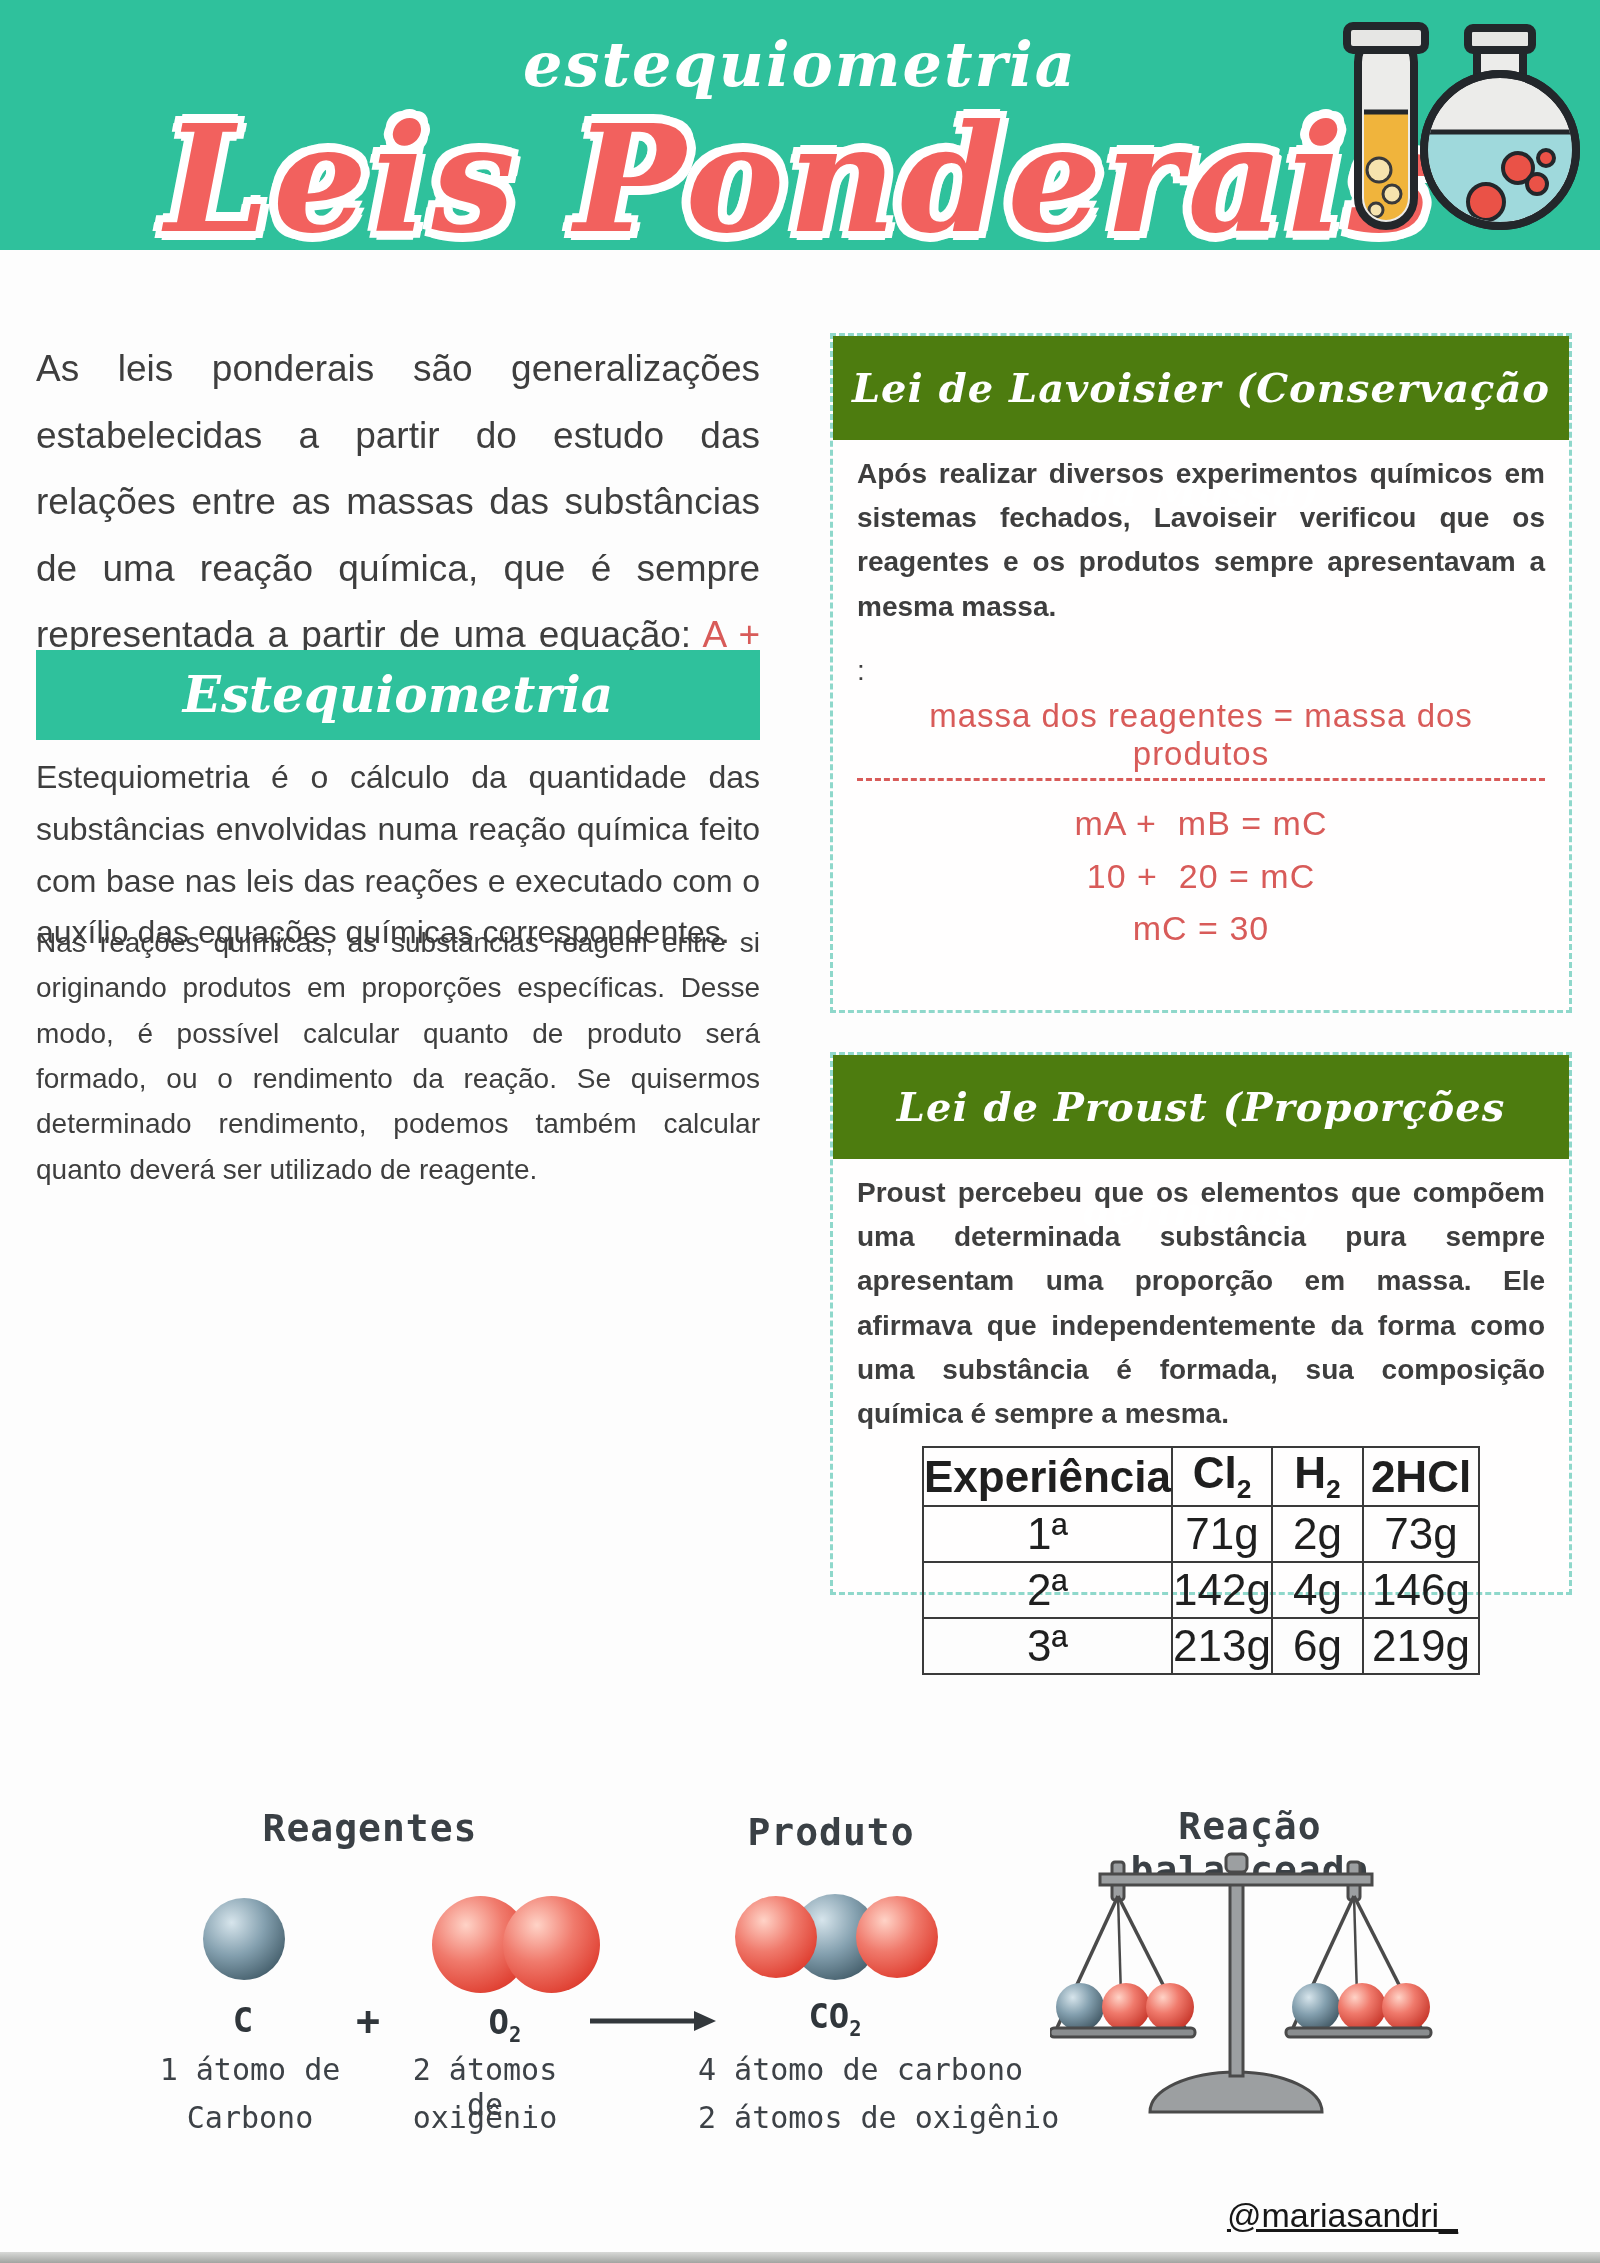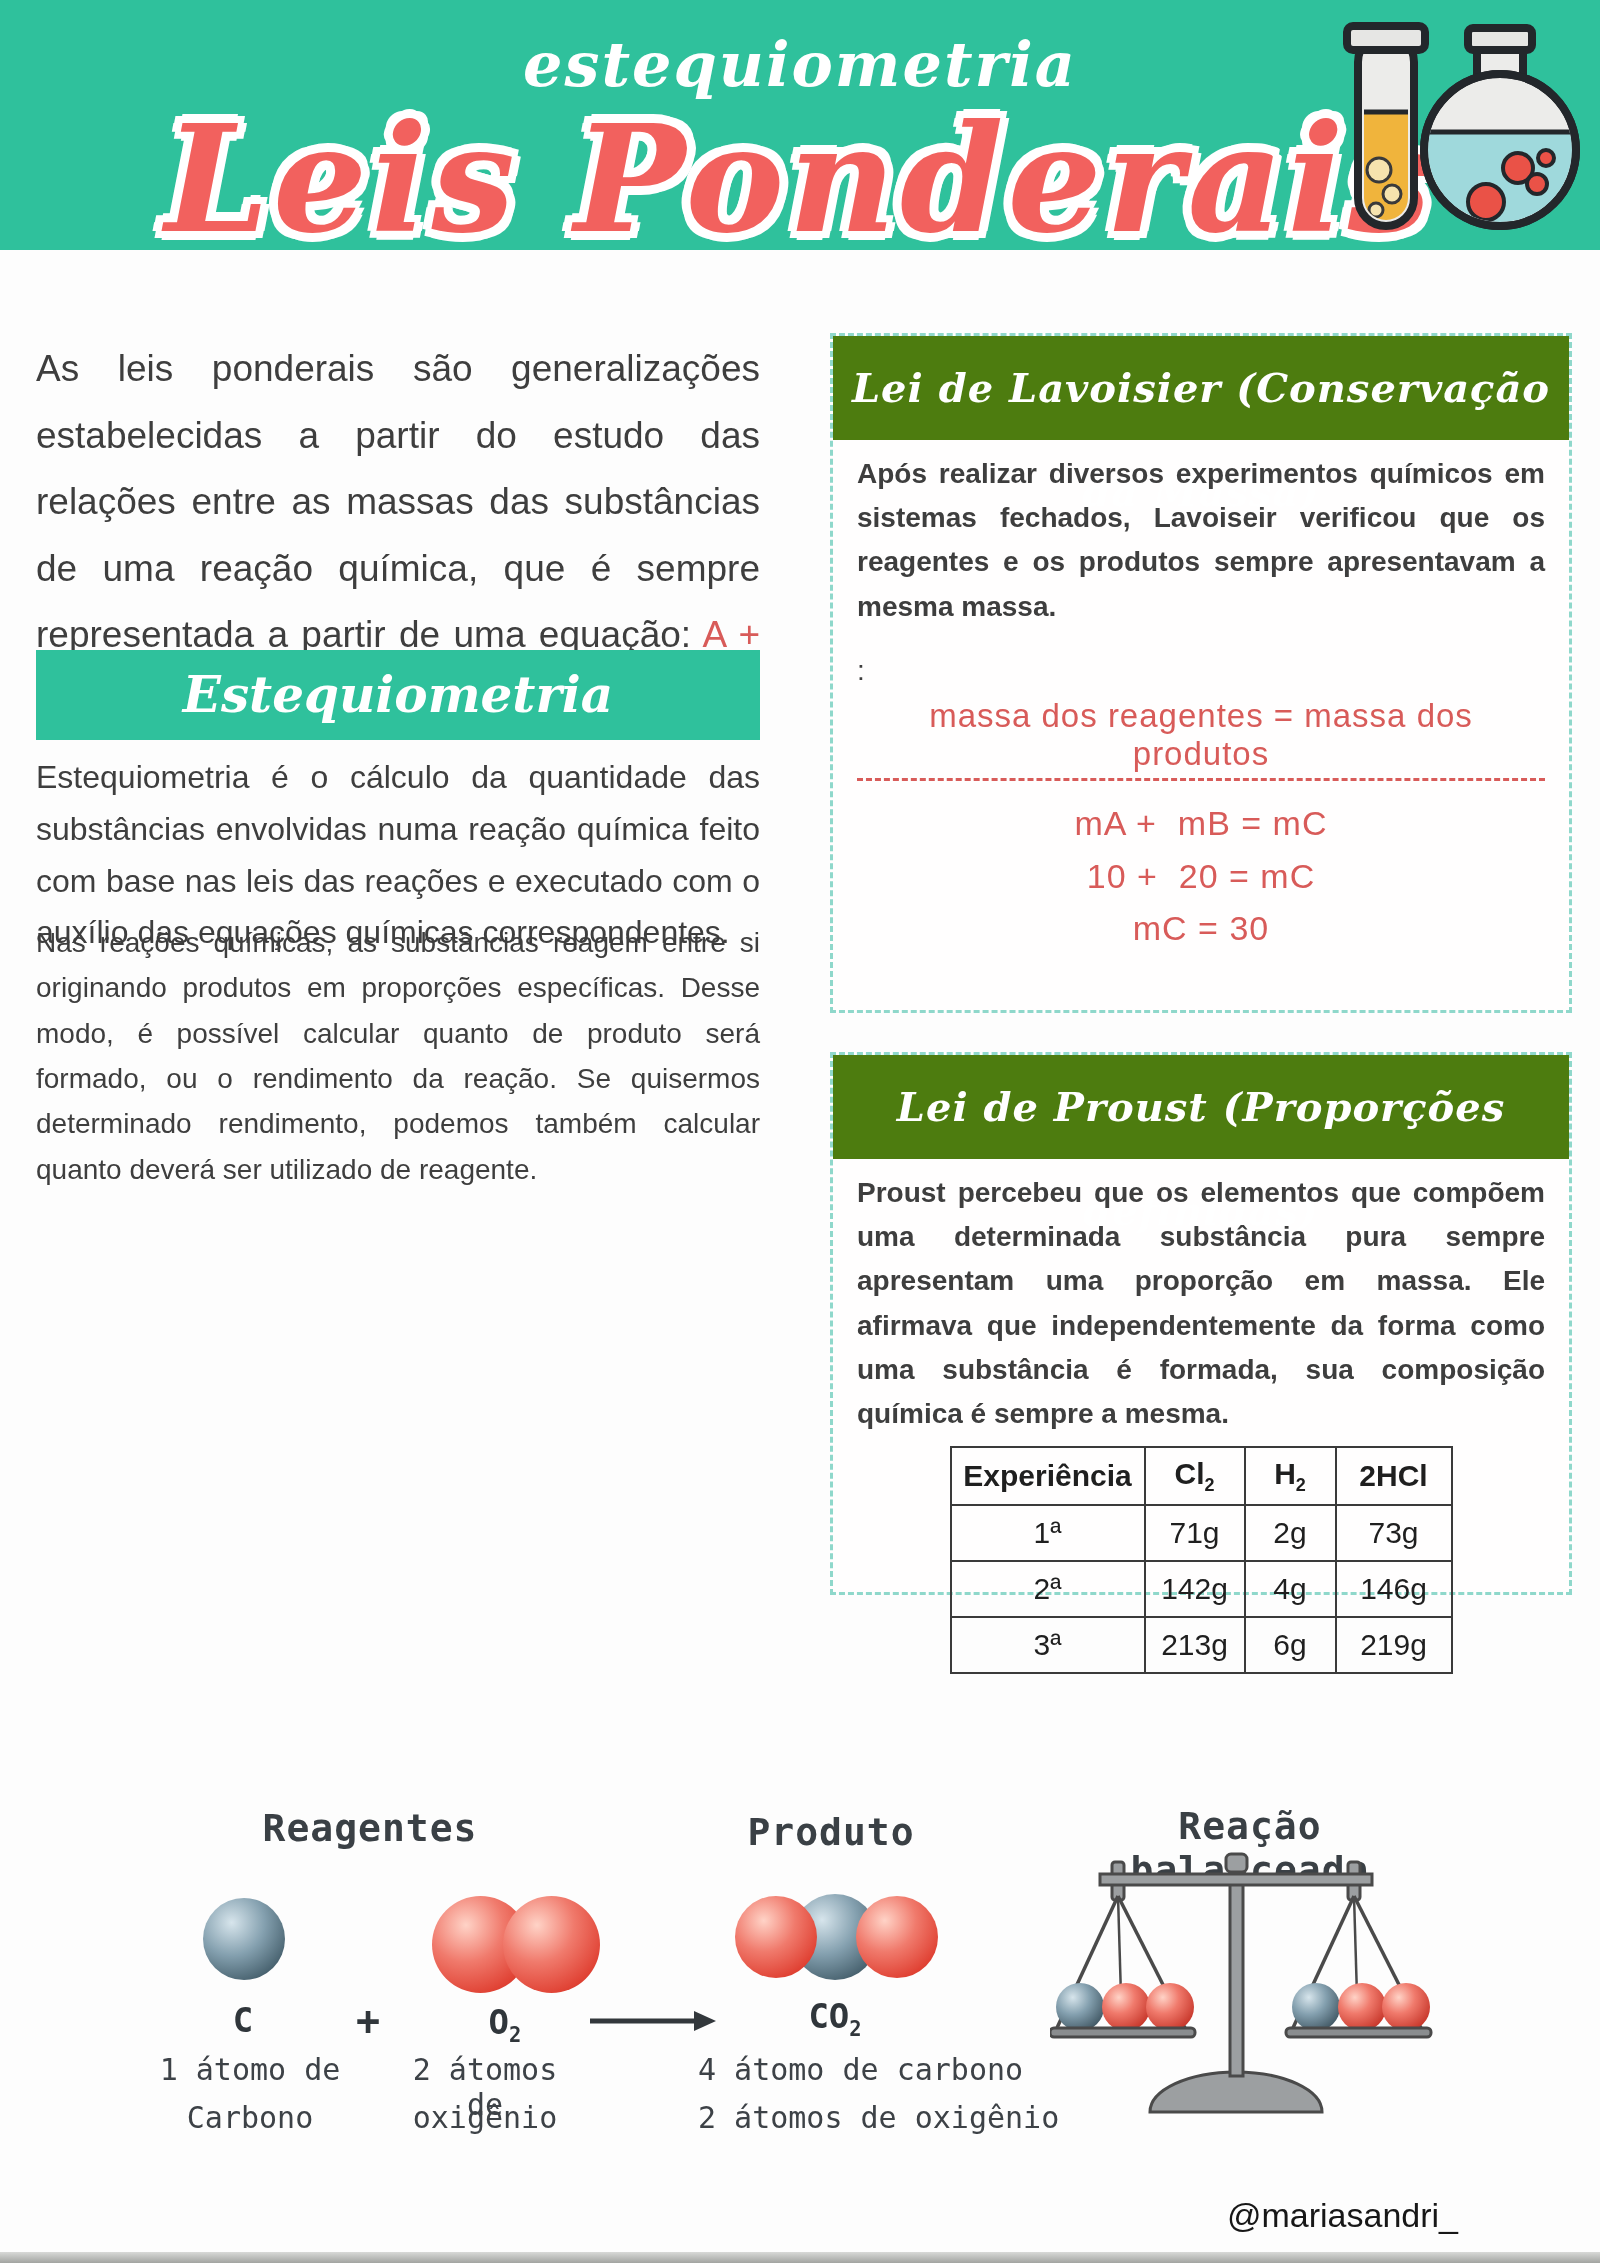--- a/index.html
+++ b/index.html
@@ -41,42 +41,42 @@
                      border-bottom:3px dashed #d85b59;padding-bottom:5px;}
   .p2gap{margin-top:54px !important;}
   .equations{margin-top:16px;text-align:center;}
   .eq{white-space:pre;color:#d85b59;font-size:34px;line-height:1.55;letter-spacing:1px;}
 
   .proust{top:1052px;height:543px;}
 
   
   table.exp{border-collapse:collapse;margin:10px auto 0 auto;
             font-family:"Liberation Sans",sans-serif;color:#1f1f1f;}
-  table.exp th,table.exp td{border:2.5px solid #3a3a3a;text-align:center;font-size:30px;padding:0;}
+  table.exp th,table.exp td{border:2.5px solid #3a3a3a;text-align:center;font-size:44px;padding:0;}
   table.exp th{font-weight:bold;height:56px;}
   table.exp td{height:54px;}
   .c0{width:192px;} .c1{width:98px;} .c2{width:89px;} .c3{width:114px;}
   sub.sm{font-size:60%;}
 
   
   .diag-label{position:absolute;font-family:"DejaVu Sans Mono",monospace;font-weight:bold;
               color:#3a4045;font-size:38px;text-align:center;letter-spacing:1px;}
   .sphere{position:absolute;border-radius:50%;}
   .blue{background:radial-gradient(circle at 35% 30%,#d7e5ec,#84a0af 42%,#48626f 78%,#2e4450);}
   .redb{background:radial-gradient(circle at 35% 30%,#ffd3c7,#f07a6c 40%,#e04234 76%,#b72a1f);}
   .mol-label{position:absolute;font-family:"DejaVu Sans Mono",monospace;font-weight:bold;
              color:#30363b;font-size:34px;text-align:center;}
   .cap{position:absolute;font-family:"DejaVu Sans Mono",monospace;color:#3d4247;
        font-size:30px;text-align:center;letter-spacing:0;}
   .cap-left{text-align:left;}
   .arrow-svg{position:absolute;}
   .scale-svg{position:absolute;}
 
   .handle{position:absolute;top:2196px;right:142px;font-size:34px;color:#171717;
-          font-family:"Liberation Sans",sans-serif;}
+          font-family:"Liberation Sans",sans-serif;text-decoration:underline;}
   .scan-edge{position:absolute;left:0;bottom:0;width:1600px;height:11px;
              background:linear-gradient(#d8d9d7,#a2a4a1);}
 </style>
 </head>
 <body>
 
 <div class="page">
 
   <div class="band"></div>
   <div class="kicker script">estequiometria</div>

